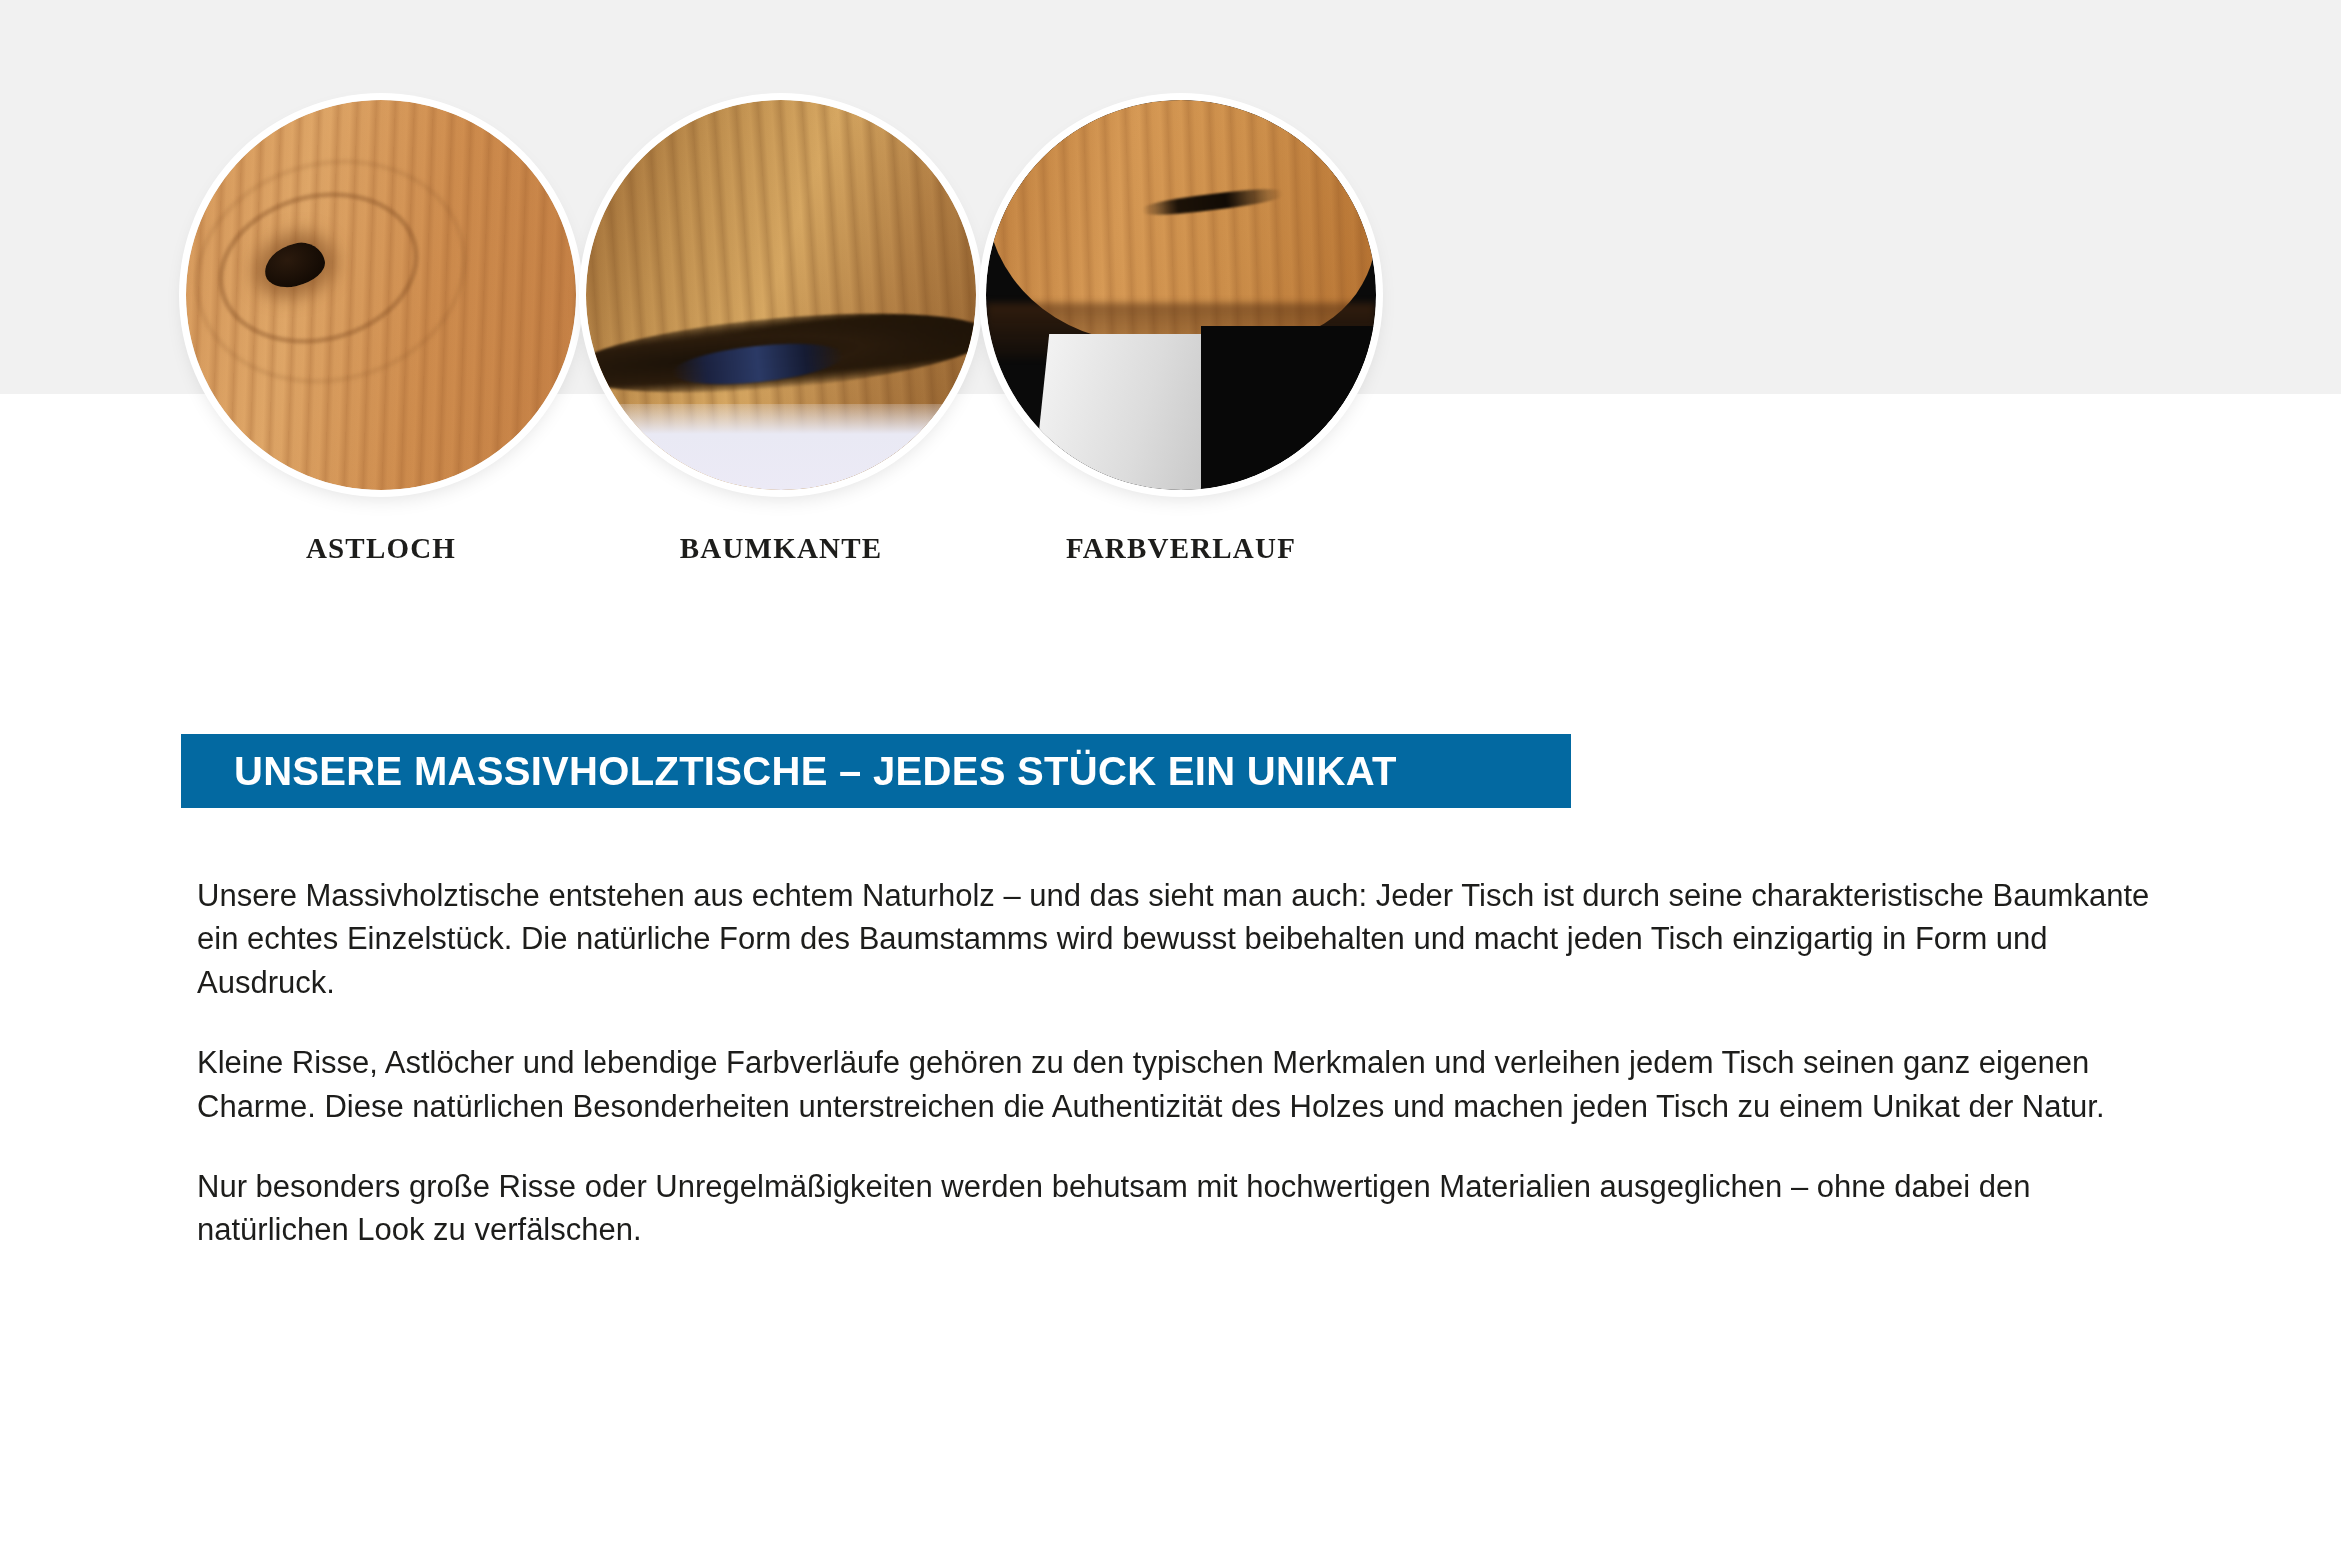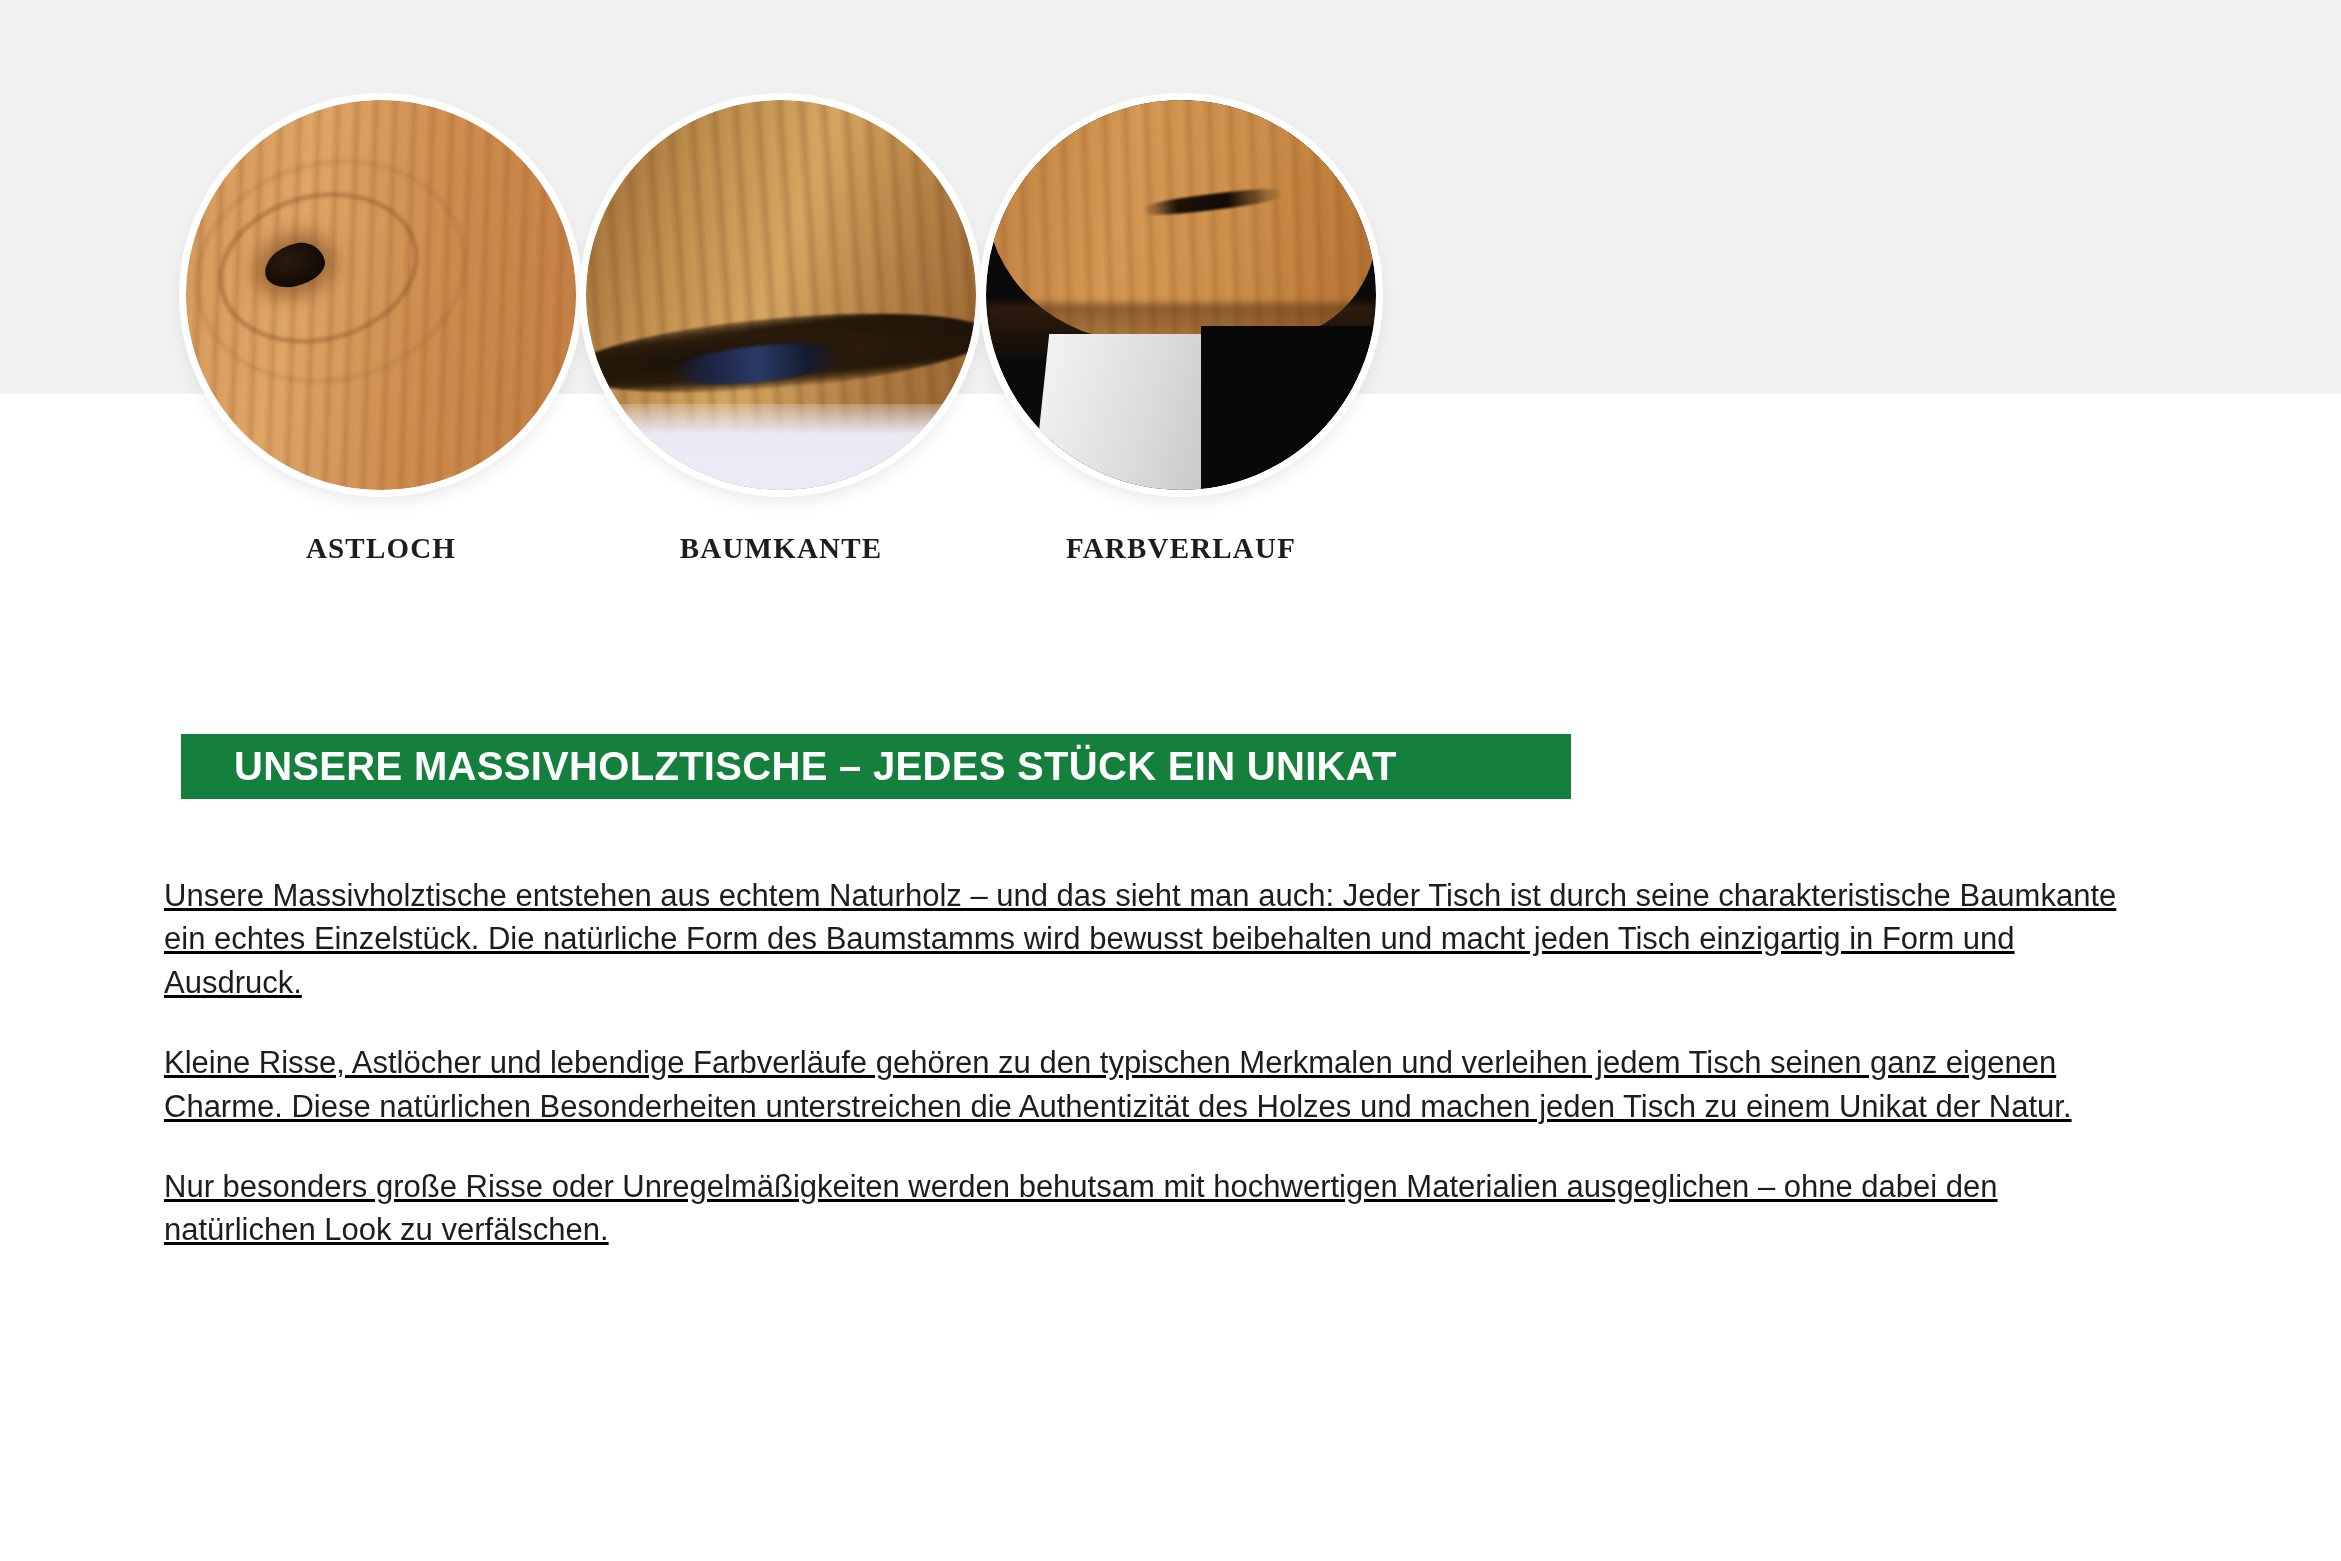--- a/index.html
+++ b/index.html
@@ -256,41 +256,40 @@
     width: 45%; height: 42%;
     background: #080808;
   }
 
   
   .headline-bar {
     position: absolute;
     left: 181px;
     top: 734px;
     width: 1390px;
-    height: 65px;
-    background: #15803d;
+    height: 74px;
+    background: #0369a1;
     display: flex;
     align-items: center;
   }
   .headline-bar .text {
     color: #ffffff;
     font-size: 40px;
     font-weight: bold;
     letter-spacing: 0.3px;
     padding-left: 53px;
     white-space: nowrap;
   }
 
   
   .body-copy {
     position: absolute;
-    left: 164px;
+    left: 197px;
     top: 874px;
     width: 1987px;
-    text-decoration: underline;
   }
   .body-copy p {
     margin: 0 0 37px 0;
     font-size: 31px;
     line-height: 1.40;
     color: #1d1d1b;
     font-family: "Liberation Sans", sans-serif;
   }
   .body-copy p:last-child { margin-bottom: 0; }
 </style>

